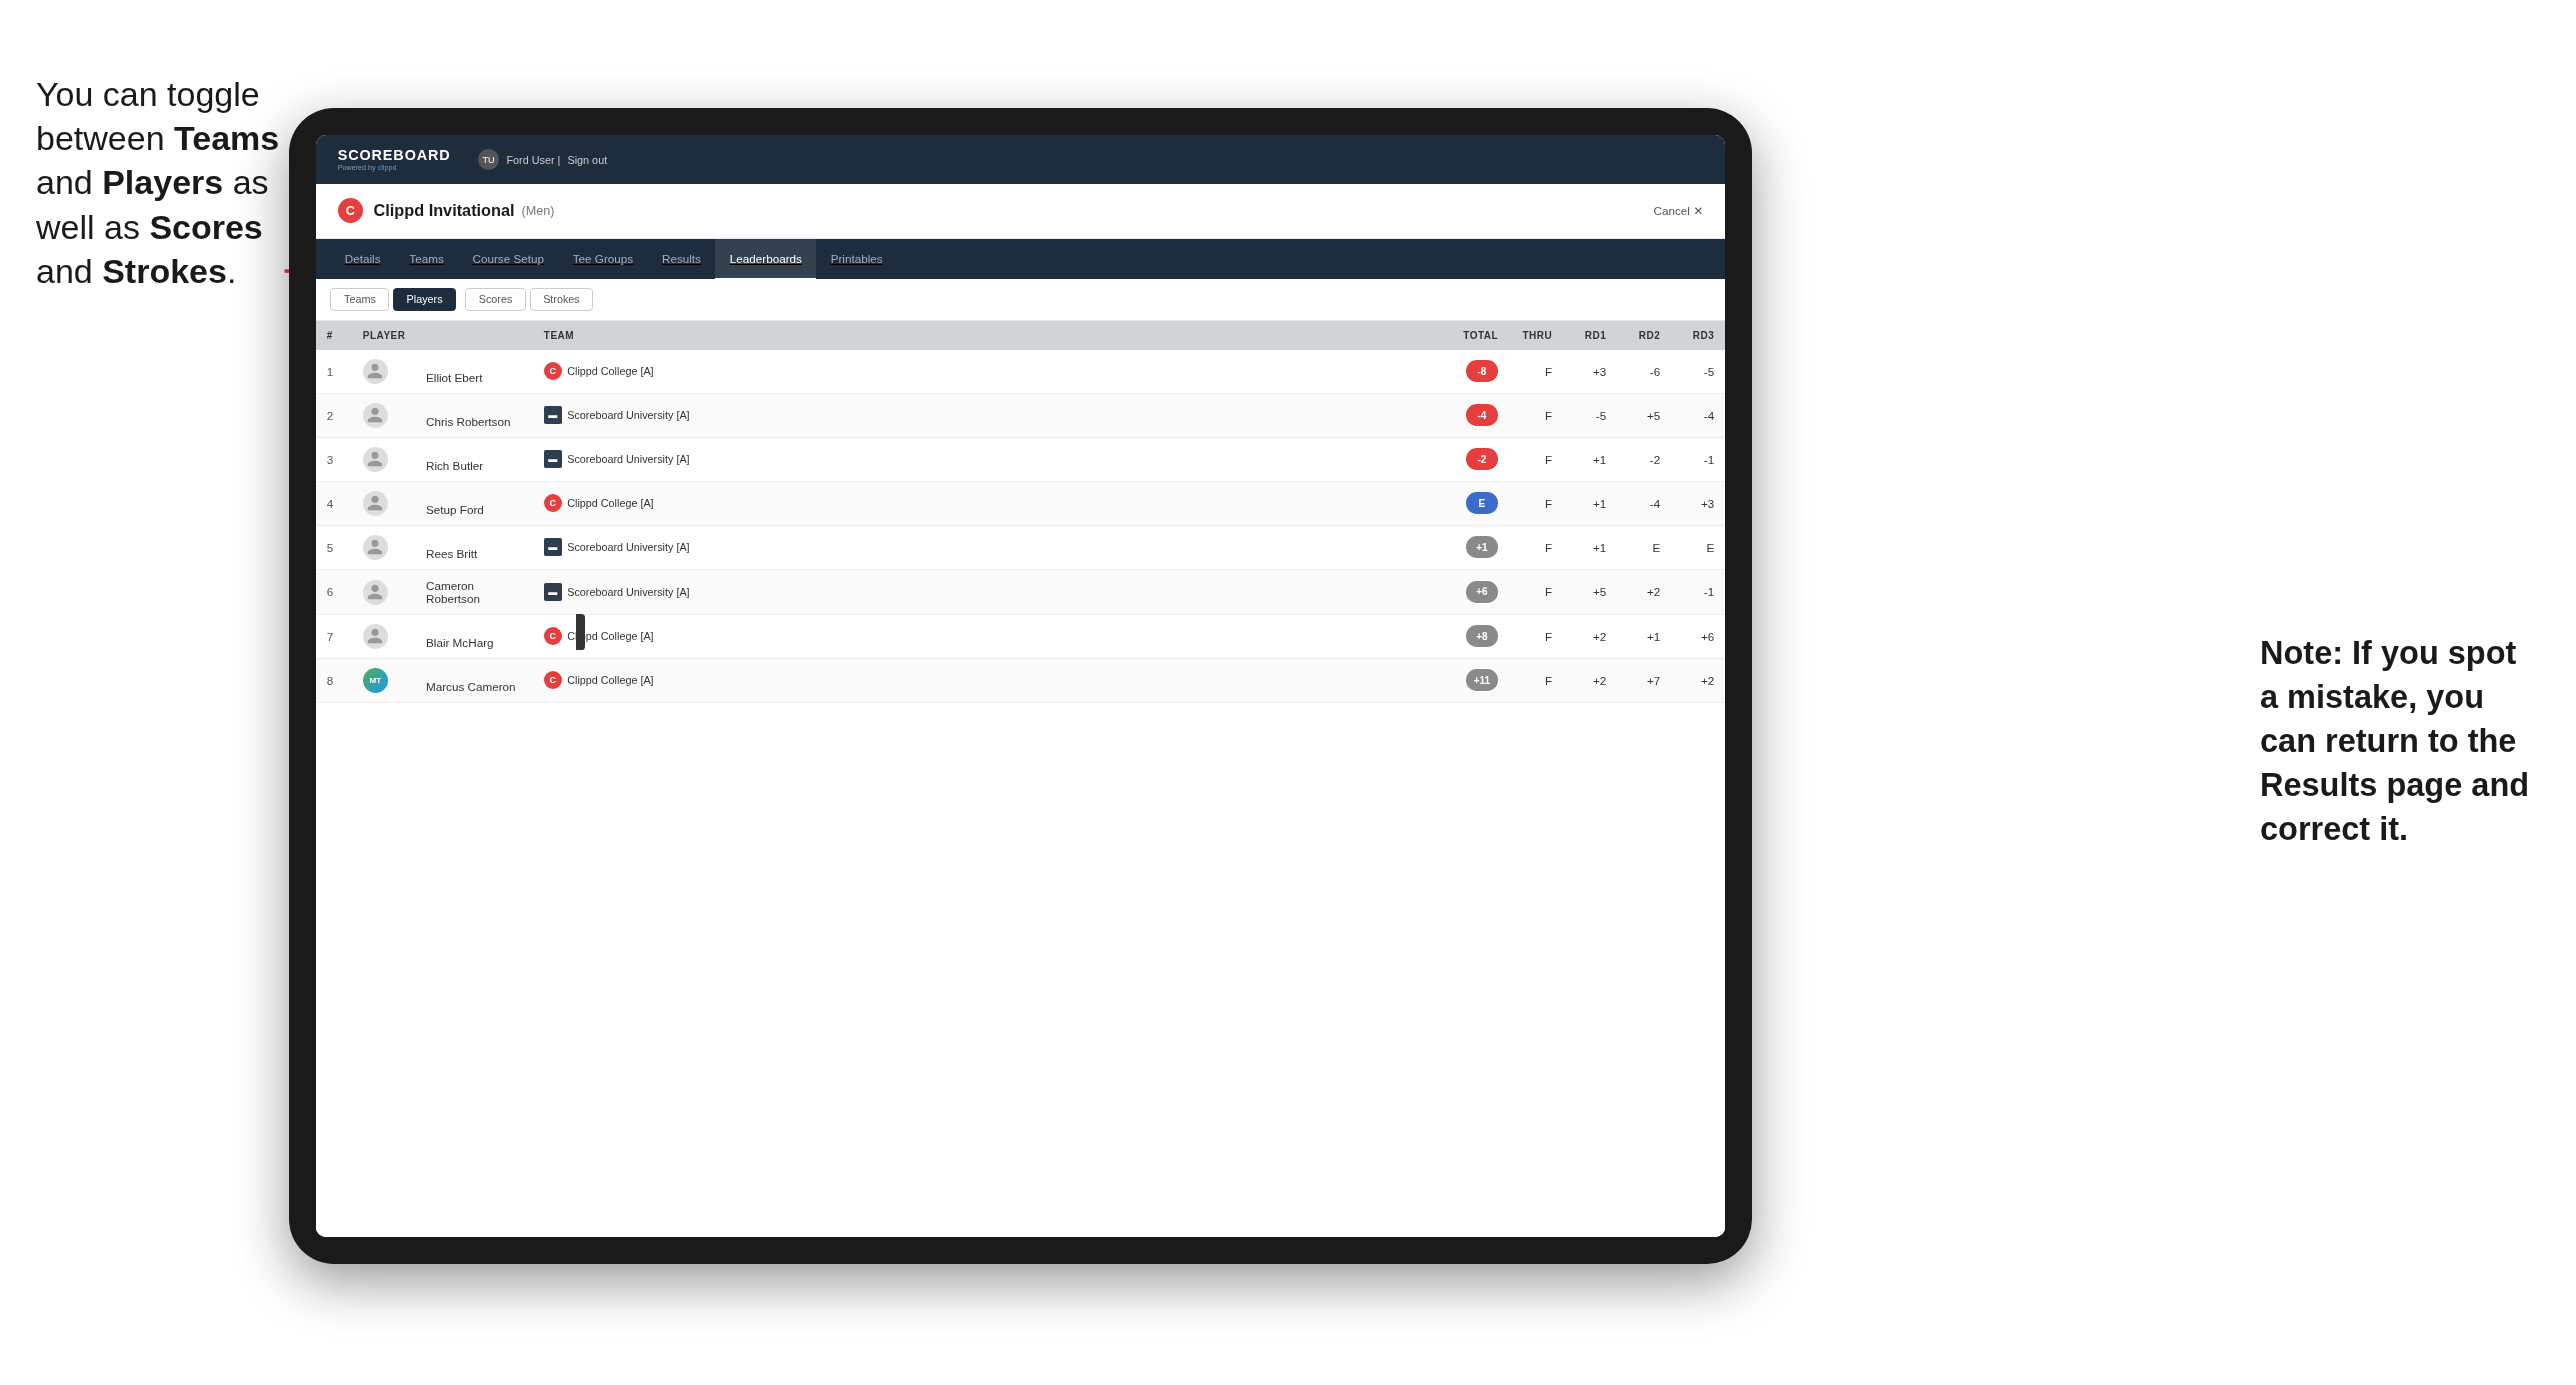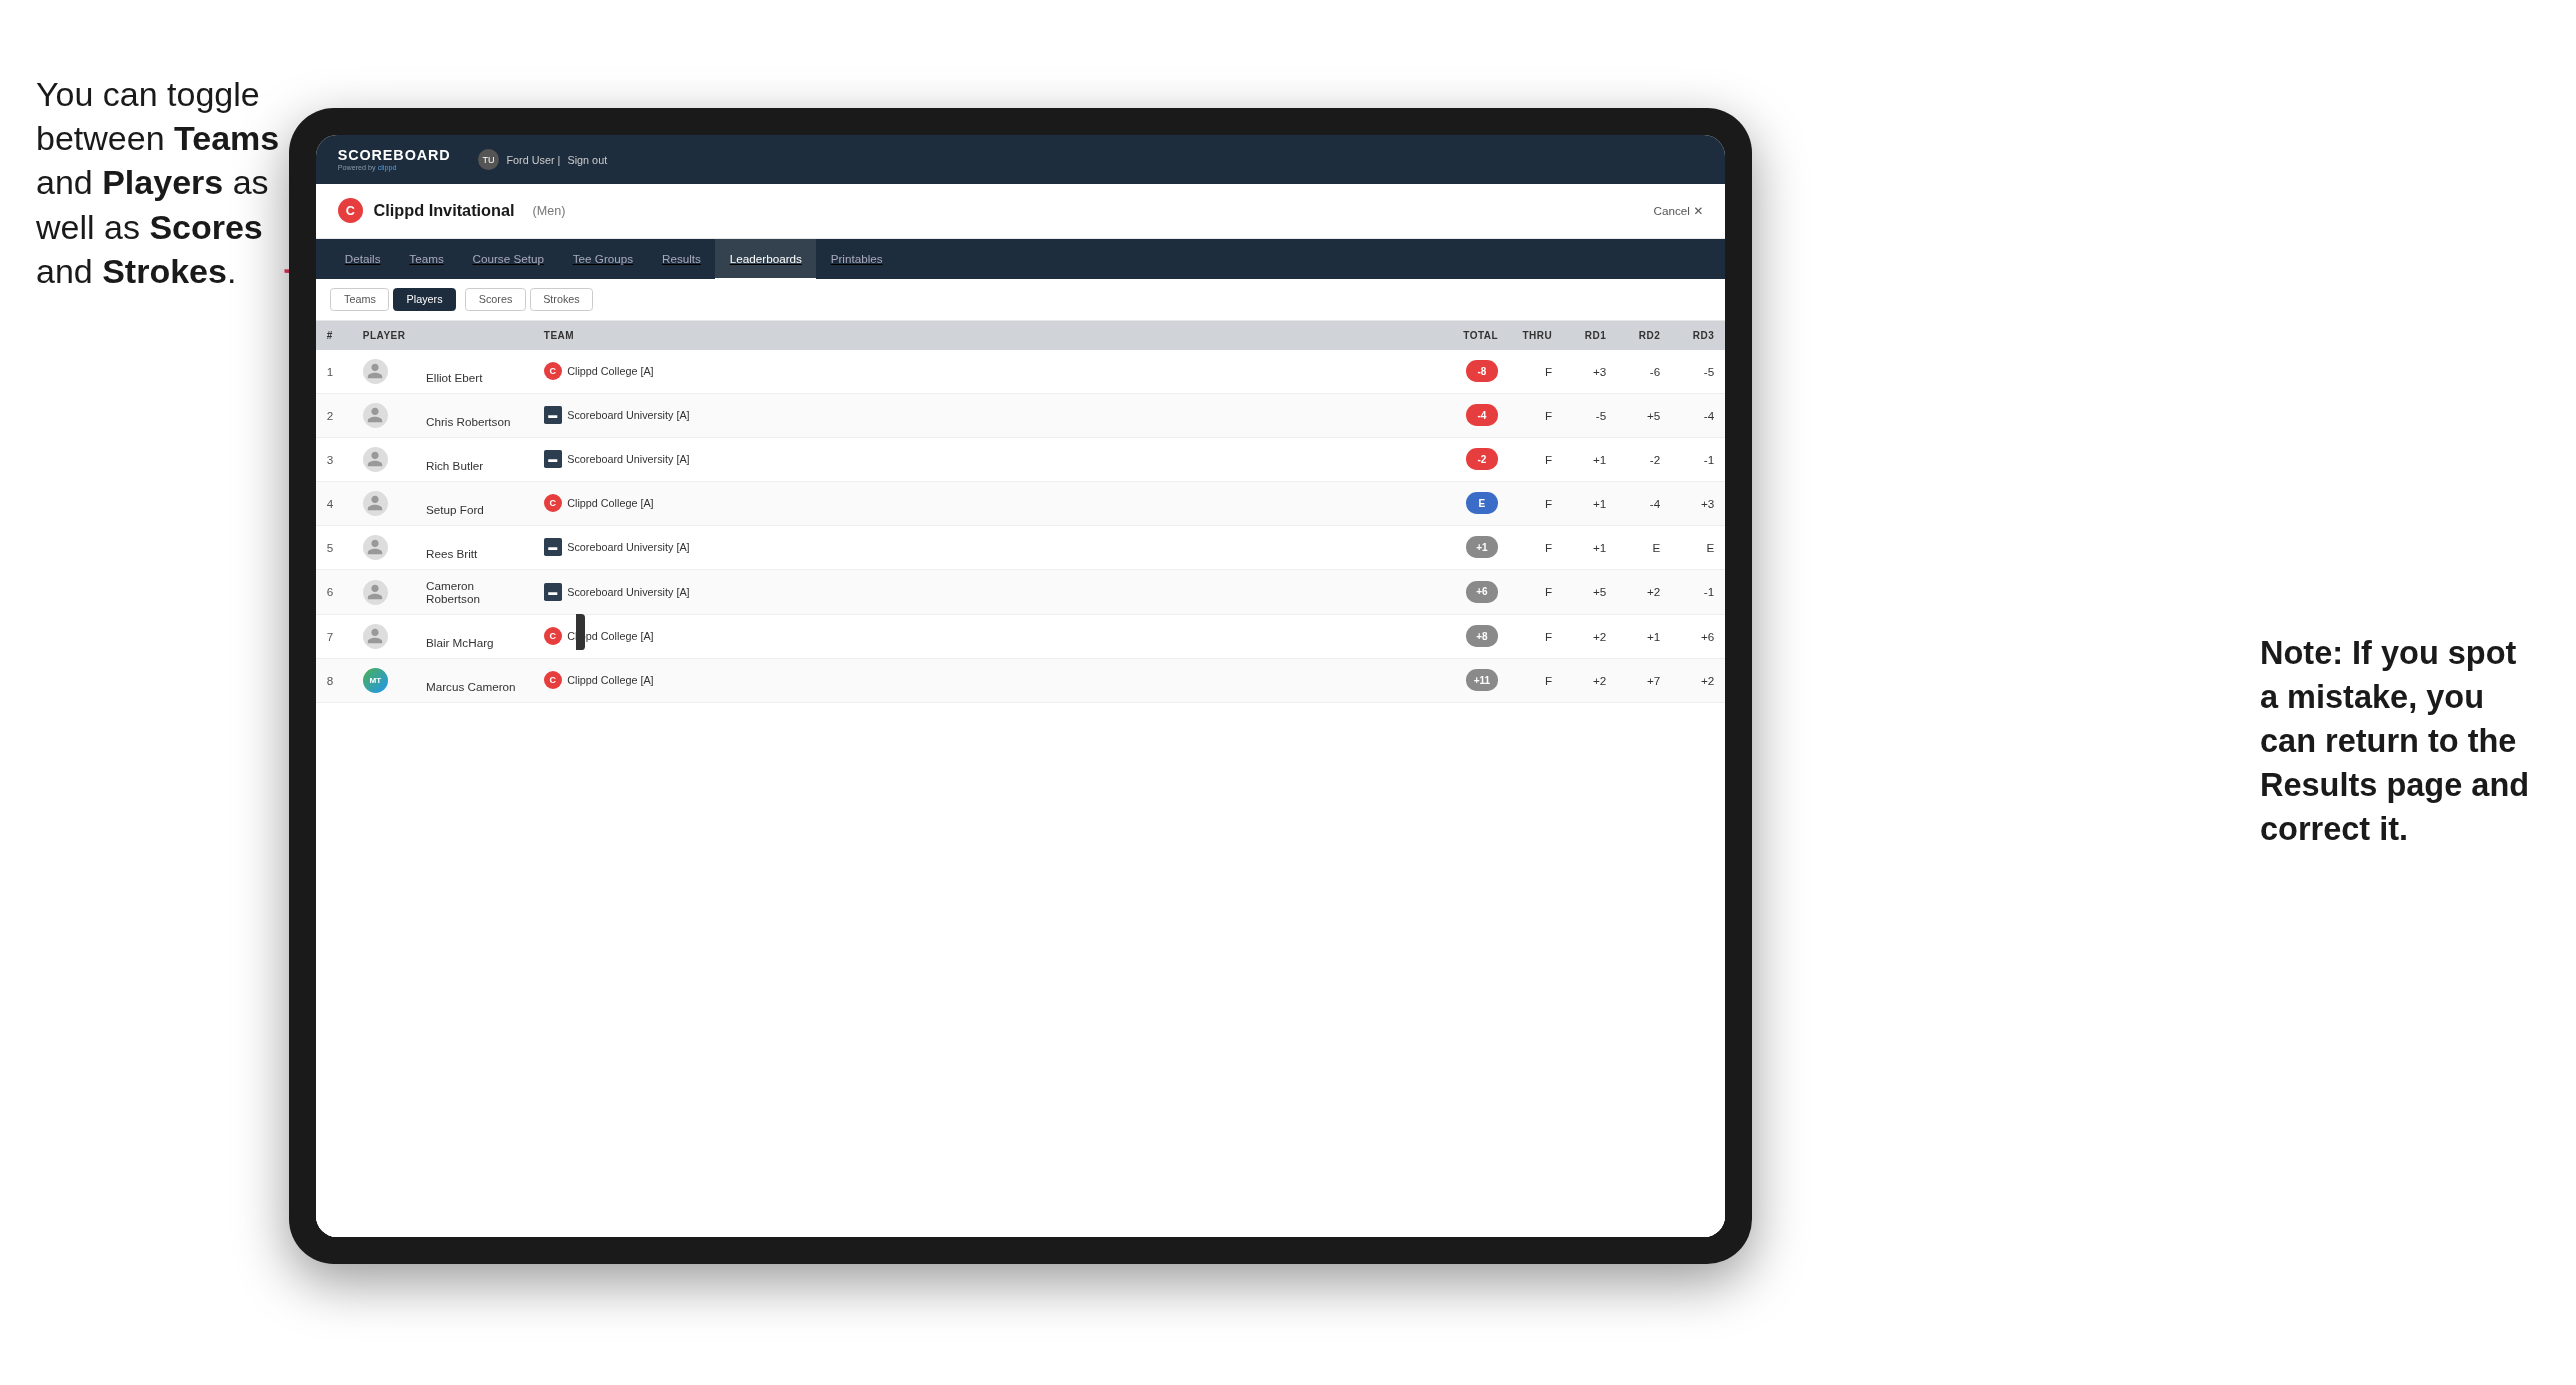--- a/index.html
+++ b/index.html
@@ -56,21 +56,21 @@
       background: #1a1a1a;
       border-radius: 45px;
       box-shadow: 0 18px 54px rgba(0,0,0,0.4);
       padding: 27px;
     }
 
     .tablet-screen {
       width: 100%;
       height: 100%;
       background: #f4f4f4;
-      border-radius: 21px;
+      border-radius: 10px;
       overflow: hidden;
       display: flex;
       flex-direction: column;
     }
 
     
     .navbar {
       background: #1e2d3d;
       display: flex;
       align-items: center;
@@ -172,21 +172,21 @@
 
     .tournament-title {
       font-size: 16.3px;
       font-weight: 600;
       color: #1a1a1a;
     }
 
     .tournament-sub {
       font-size: 12.6px;
       color: #777;
-      margin-left: 18px;
+      margin-left: 7px;
     }
 
     .cancel-btn {
       margin-left: auto;
       font-size: 11.7px;
       color: #555;
       cursor: pointer;
       display: flex;
       align-items: center;
       gap: 3.6px;

